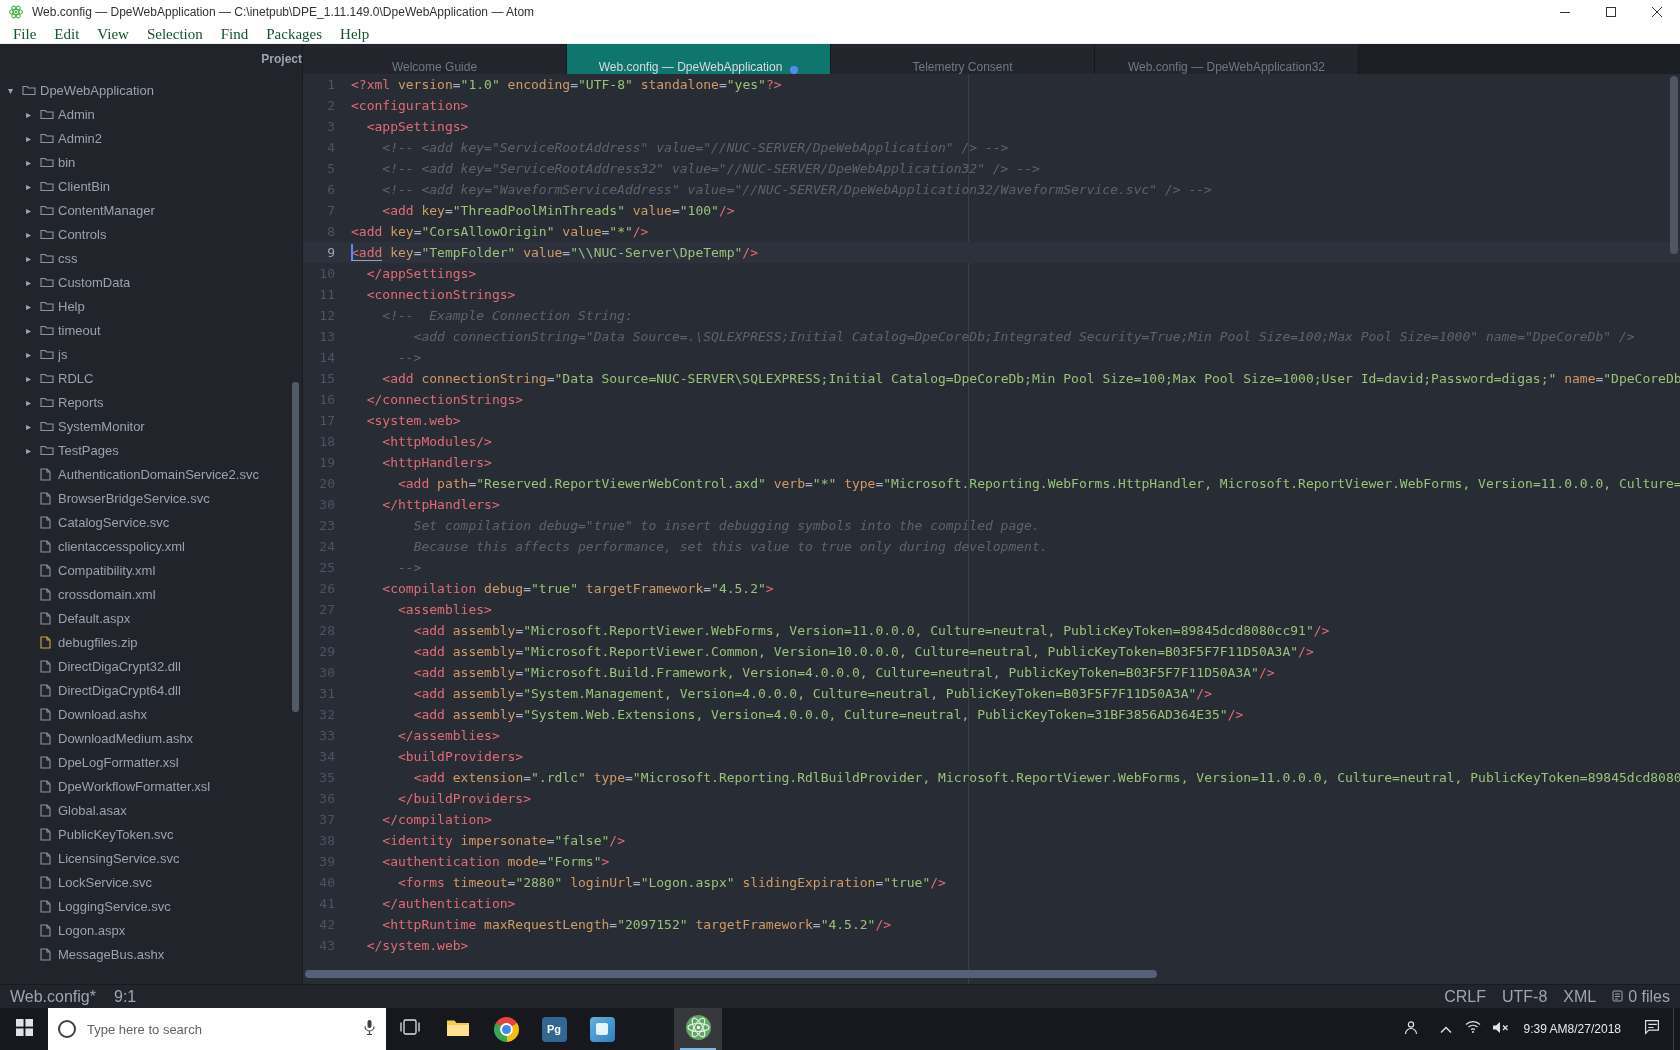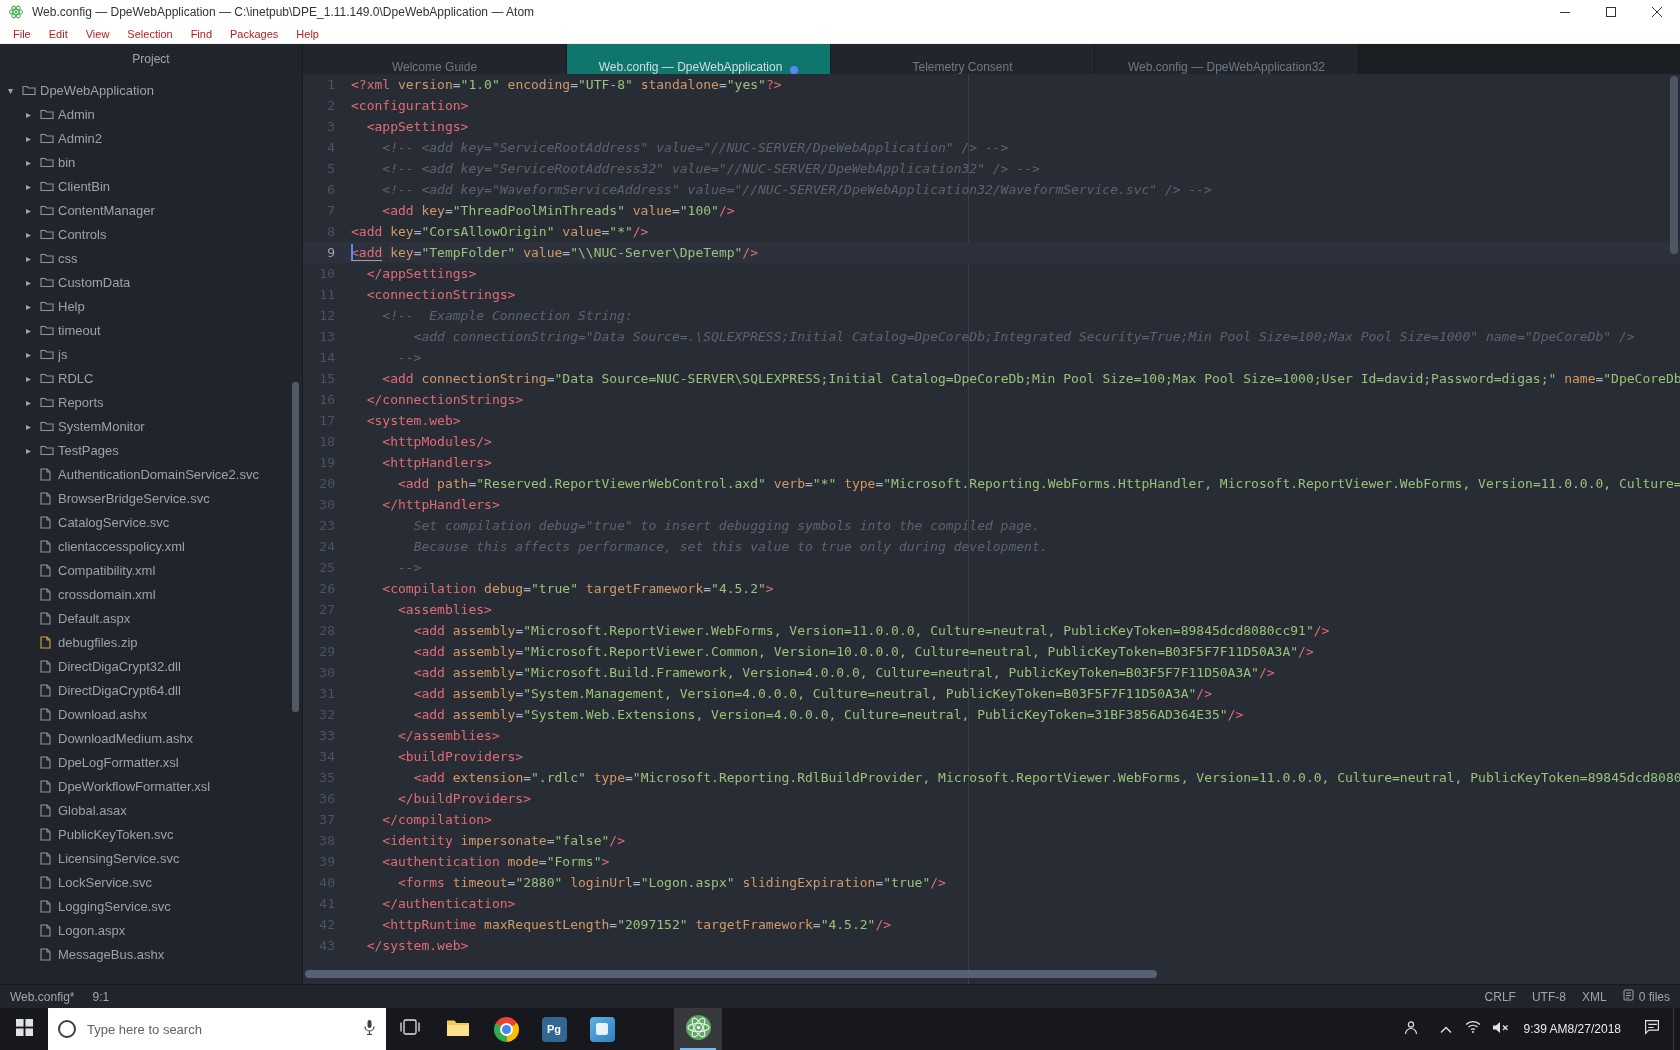--- a/index.html
+++ b/index.html
@@ -8,28 +8,28 @@
 
   
   .titlebar{height:24px;background:#ffffff;display:flex;align-items:center;padding-left:8px;flex:none;}
   .titlebar .app-logo{width:16px;height:16px;margin-right:8px;display:flex;align-items:center;}
   .titlebar .title{font-size:12px;color:#333;white-space:nowrap;}
   .win-controls{margin-left:auto;display:flex;height:100%;}
   .win-btn{width:46px;height:100%;display:flex;align-items:center;justify-content:center;}
 
   
   .menubar{height:20px;background:#ffffff;display:flex;align-items:center;padding-left:4px;flex:none;border-bottom:1px solid #f0f0f0;box-sizing:border-box;}
-  .menu-item{font-size:11px;color:#b91c1c;padding:0 9px;line-height:20px;}
+  .menu-item{font-size:15px;color:#14532d;padding:0 9px;line-height:20px;font-family:Liberation Serif, serif;}
 
   
   .main{flex:1;display:flex;min-height:0;}
 
   
   .sidebar{width:303px;flex:none;background:#21252b;border-right:1px solid #181a1f;display:flex;flex-direction:column;position:relative;box-sizing:border-box;}
-  .sidebar-header{height:30px;flex:none;line-height:30px;text-align:center;font-size:12px;color:#9da5b4;}
+  .sidebar-header{height:30px;flex:none;line-height:30px;text-align:right;font-size:12px;color:#9da5b4;font-weight:bold;}
   .tree{flex:1;overflow:hidden;padding-top:4px;position:relative;}
   .tree-row{height:24px;display:flex;align-items:center;font-size:13px;color:#9aa2af;white-space:nowrap;overflow:hidden;}
   .tree-row.root{padding-left:8px;}
   .tree-row.folder,.tree-row.file{padding-left:26px;}
   .chev{width:14px;flex:none;font-size:10px;color:#9da5b4;}
   .ticon{width:18px;flex:none;display:flex;align-items:center;}
   .tlabel{overflow:hidden;text-overflow:clip;}
   .tree-scrollbar{position:absolute;right:3px;top:338px;width:7px;height:330px;background:#525a66;border-radius:3px;}
 
   
@@ -51,21 +51,21 @@
   .tok-t{color:#e06c75;}
   .tok-a{color:#d19a66;}
   .tok-s{color:#98c379;}
   .tok-c{color:#5c6370;font-style:italic;}
   .tok-x,.tok-o{color:#abb2bf;}
   .tok-bm{border-bottom:1px solid #99a0aa;}
   .v-scrollbar{position:absolute;right:2px;top:2px;width:8px;height:178px;background:#4e5663;border-radius:4px;}
   .h-scrollbar{position:absolute;left:2px;bottom:6px;width:852px;height:8px;background:#566076;border-radius:4px;}
 
   
-  .status-bar{height:24px;flex:none;background:#21252b;border-top:1px solid #181a1f;box-sizing:border-box;display:flex;align-items:center;padding:0 10px;font-size:12px;color:#9da5b4;}
+  .status-bar{height:24px;flex:none;background:#21252b;border-top:1px solid #181a1f;box-sizing:border-box;display:flex;align-items:center;padding:0 10px;font-size:16px;color:#9da5b4;}
   .status-left{display:flex;align-items:center;gap:18px;}
   .status-right{margin-left:auto;display:flex;align-items:center;gap:16px;}
   .git-seg{display:flex;align-items:center;gap:5px;}
 
   
   .taskbar{height:42px;flex:none;background:#16181d;display:flex;align-items:stretch;color:#e8eaed;}
   .tb-start{width:48px;flex:none;display:flex;align-items:center;justify-content:center;}
   .tb-search{width:338px;flex:none;background:#ffffff;display:flex;align-items:center;gap:9px;padding:0 10px;box-sizing:border-box;}
   .tb-search input{flex:1;border:none;outline:none;background:transparent;font-size:13px;color:#333;font-family:"Liberation Sans",sans-serif;min-width:0;}
   .tb-search input::placeholder{color:#5f6368;opacity:1;}

